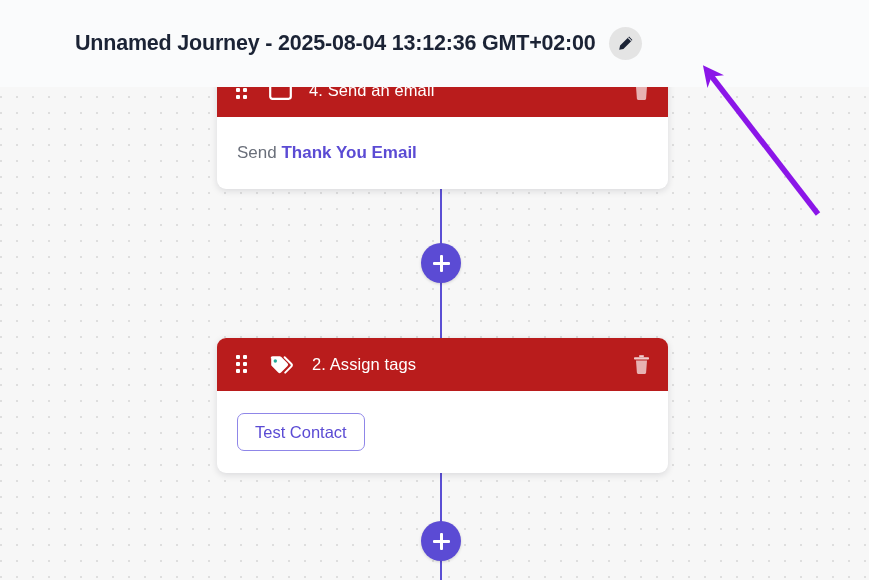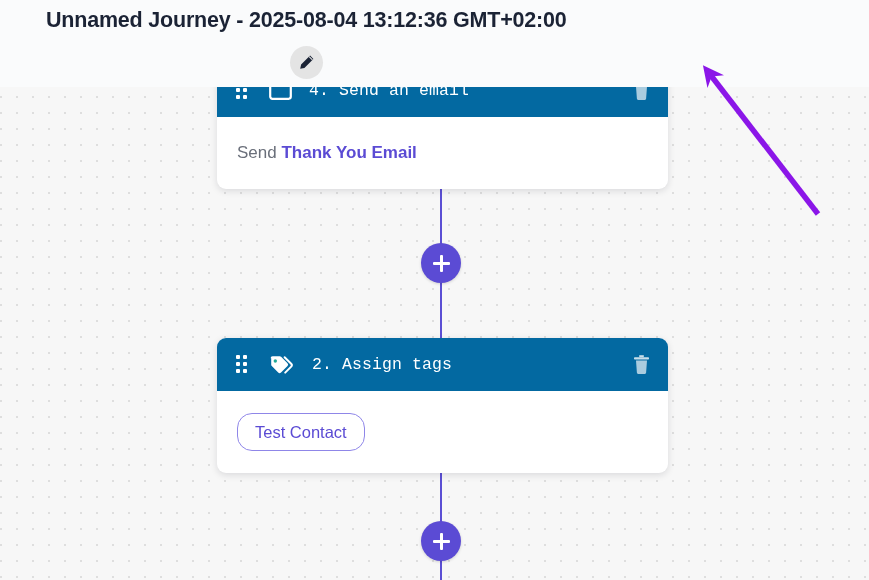--- a/index.html
+++ b/index.html
@@ -36,23 +36,22 @@
     width: 869px; height: 87px;
     background: #fafbfc;
     z-index: 40;
     display: flex;
     align-items: center;
   }
   .topbar-inner {
     display: flex;
     align-items: center;
     gap: 13px;
-    padding-left: 46px;
+    padding-left: 75px;
     margin-top: -1px;
-    flex-direction: column;
   }
   .journey-title {
     font-size: 21.5px;
     font-weight: 700;
     color: #1b2335;
     letter-spacing: -0.2px;
     white-space: nowrap;
   }
   .edit-btn {
     width: 33px; height: 33px;
@@ -119,26 +118,25 @@
     border-radius: 9px;
     box-shadow: 0 2px 7px rgba(20,25,40,0.13);
     z-index: 10;
     overflow: hidden;
   }
   .node-1 { top: 64px; }
   .node-2 { top: 338px; }
 
   .node-header {
     height: 53px;
-    background: #0369a1;
+    background: #b91c1c;
     display: flex;
     align-items: center;
     padding: 0 18px 0 19px;
     gap: 0;
-    font-family: Liberation Mono, monospace;
   }
   .drag-handle {
     width: 13px;
     display: grid;
     grid-template-columns: 5px 5px;
     grid-template-rows: 5px 5px 5px;
     gap: 2px;
     cursor: grab;
     flex: none;
   }
@@ -193,21 +191,21 @@
     font-weight: 700;
   }
 
   .tag-chip {
     display: inline-flex;
     align-items: center;
     justify-content: center;
     height: 38px;
     padding: 0 17px;
     border: 1.5px solid #8f86e8;
-    border-radius: 15px;
+    border-radius: 7px;
     color: #5b4bd4;
     font-size: 16.5px;
     background: #ffffff;
     cursor: pointer;
     white-space: nowrap;
   }
 
   
   .annotation-arrow {
     position: absolute;

